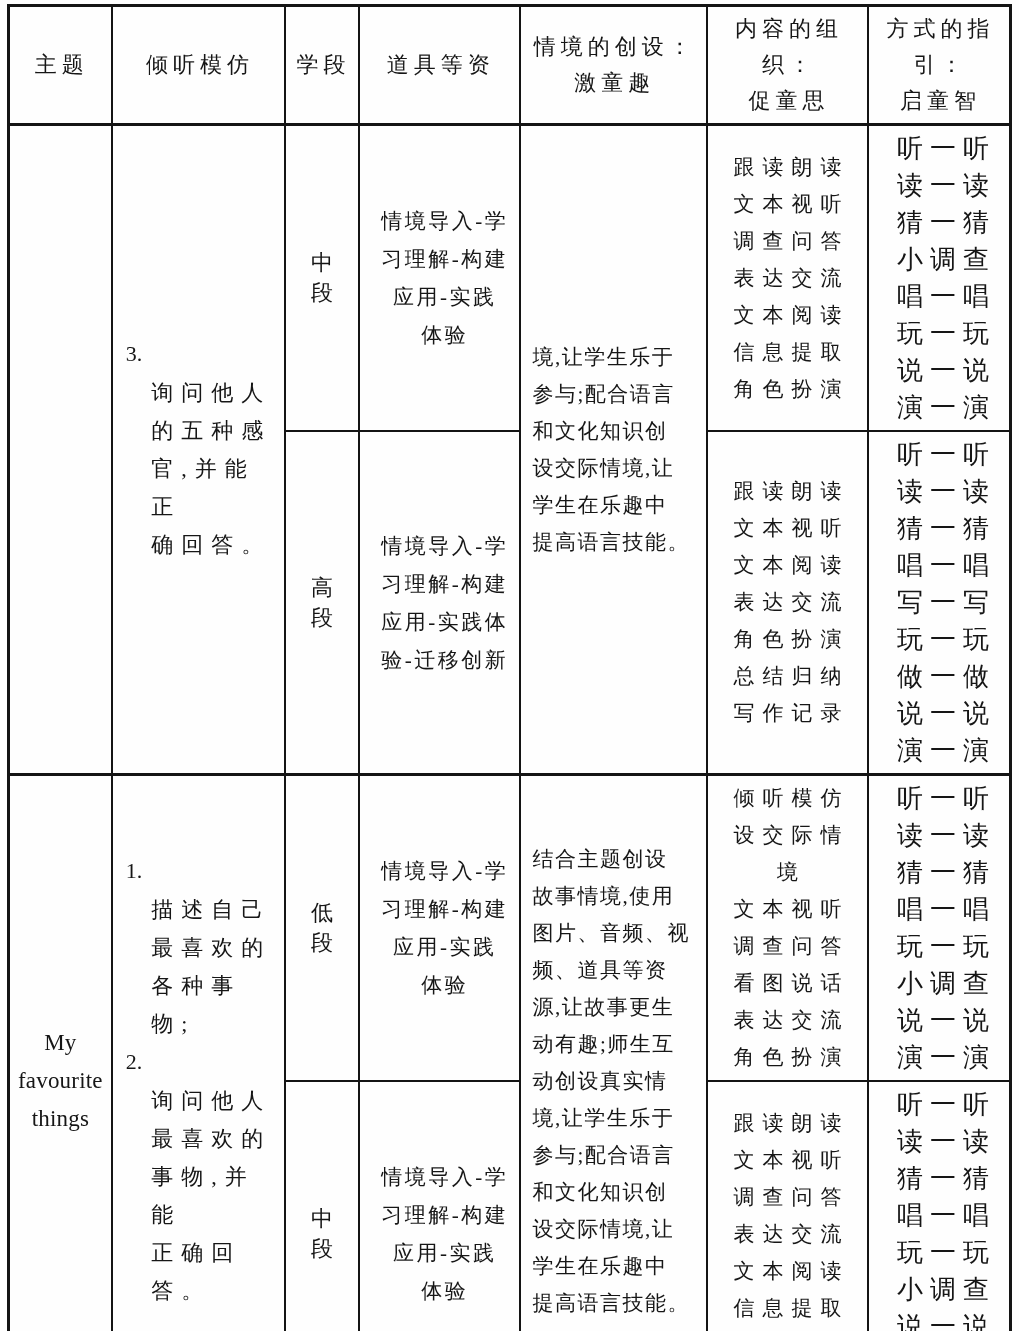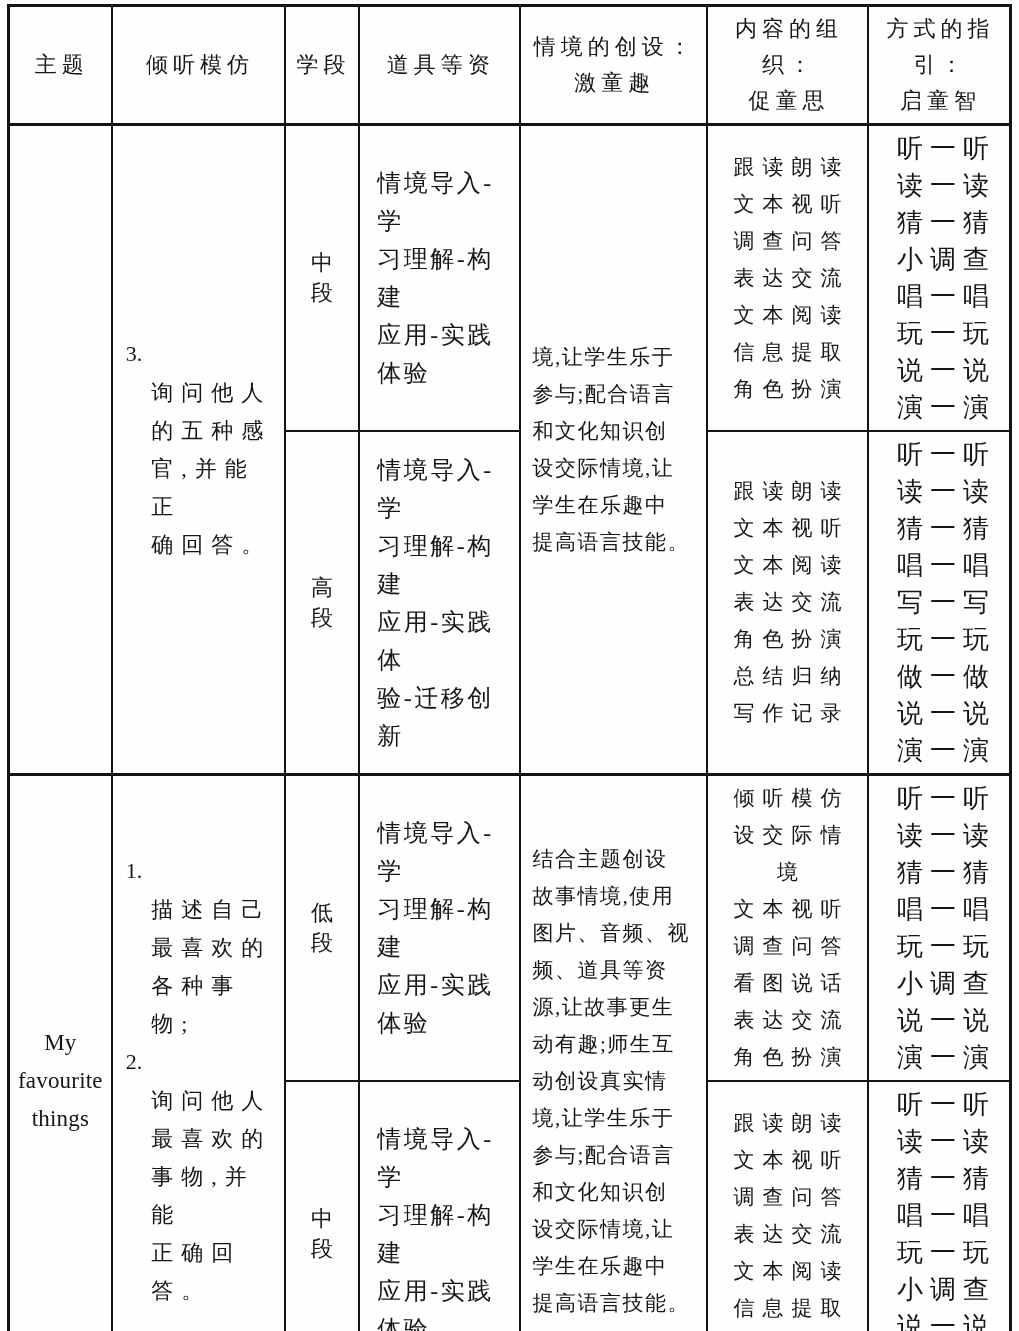--- a/index.html
+++ b/index.html
@@ -75,22 +75,22 @@
     white-space: pre-line;
     letter-spacing: 8px;
     margin-top: 39px;
   }
   td.stage-cell {
     font-size: 22px;
     letter-spacing: 8px;
     padding-left: 14px; 
   }
   td.process-cell {
-    text-align: left;
-    font-size: 24px;
+    text-align: center;
+    font-size: 21px;
     line-height: 38px;
     white-space: pre-line;
     letter-spacing: 2.5px;
     padding-left: 17px;
   }
   td.context-cell {
     text-align: left;
     font-size: 21px;
     line-height: 37px;
     white-space: pre-line;

